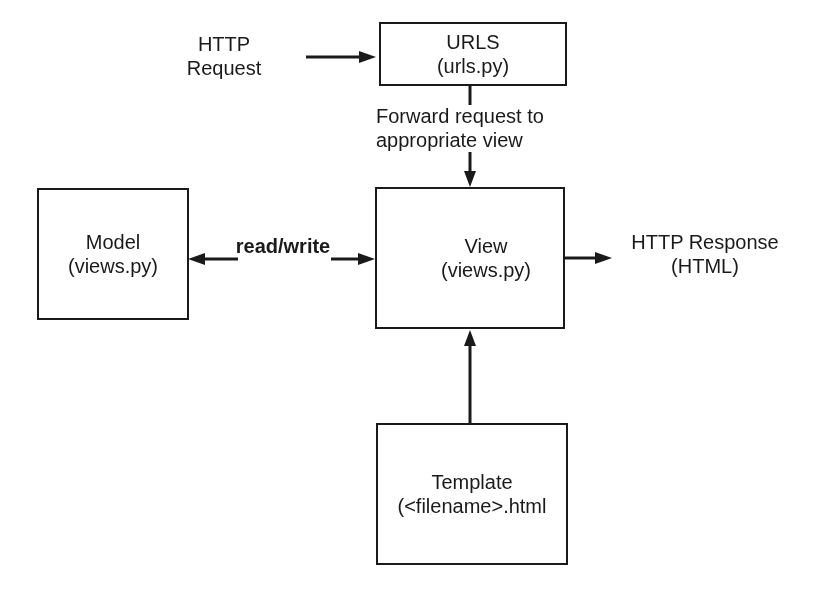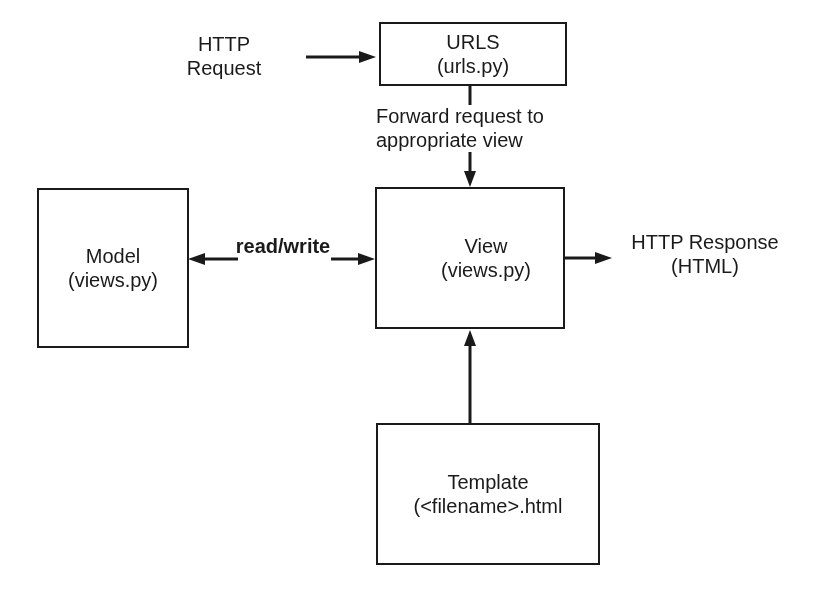--- a/index.html
+++ b/index.html
@@ -23,23 +23,23 @@
     flex-direction: column;
     align-items: center;
     justify-content: center;
     text-align: center;
   }
   .label { position: absolute; }
   .label.center { text-align: center; }
   .shift-left { transform: translateX(-14px); }
 
   #node-urls     { left: 379px; top: 22px;  width: 188px; height: 64px; }
-  #node-model    { left: 37px;  top: 188px; width: 152px; height: 160px; }
+  #node-model    { left: 37px;  top: 188px; width: 152px; height: 132px; }
   #node-view     { left: 375px; top: 187px; width: 190px; height: 142px; padding-left: 32px; }
-  #node-template { left: 376px; top: 423px; width: 224px; height: 142px; }
+  #node-template { left: 376px; top: 423px; width: 192px; height: 142px; }
 
   #label-http-request  { left: 154px; top: 32px;  width: 140px; }
   #label-forward       { left: 368px; top: 104px; width: 200px; margin-left: 8px; }
   #label-read-write    { left: 212px; top: 234px; width: 142px; font-weight: bold; }
   #label-http-response { left: 612px; top: 230px; width: 186px; }
 
   .arrows {
     position: absolute;
     left: 0; top: 0;
     width: 839px; height: 592px;

